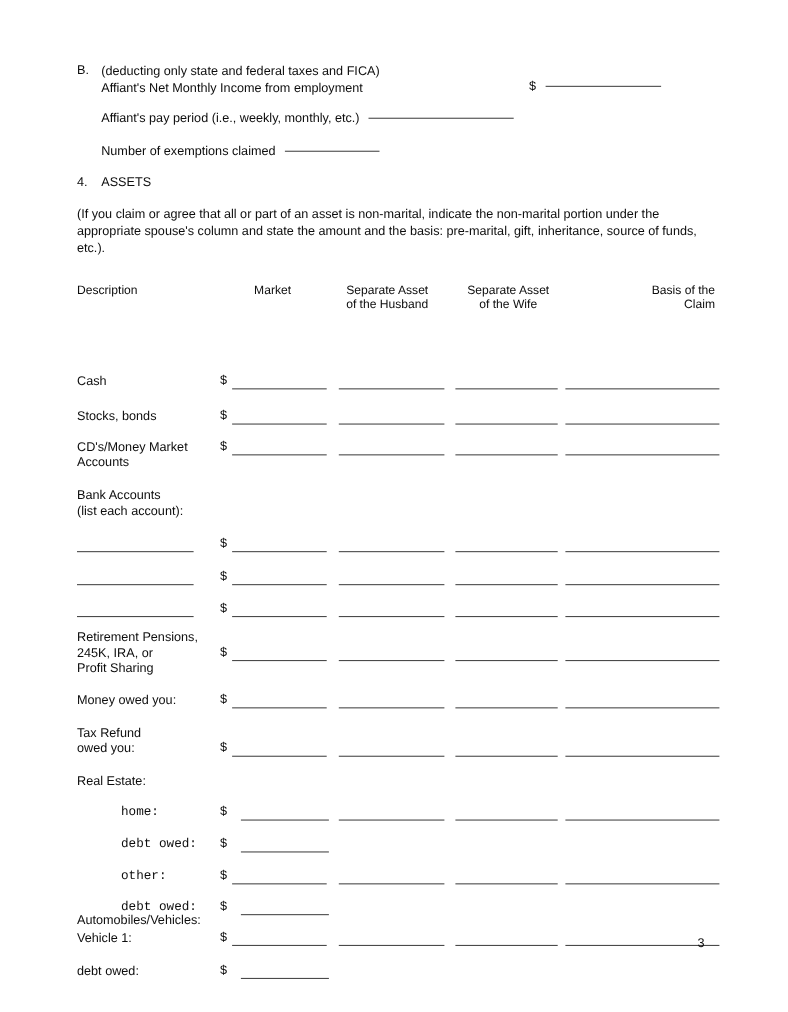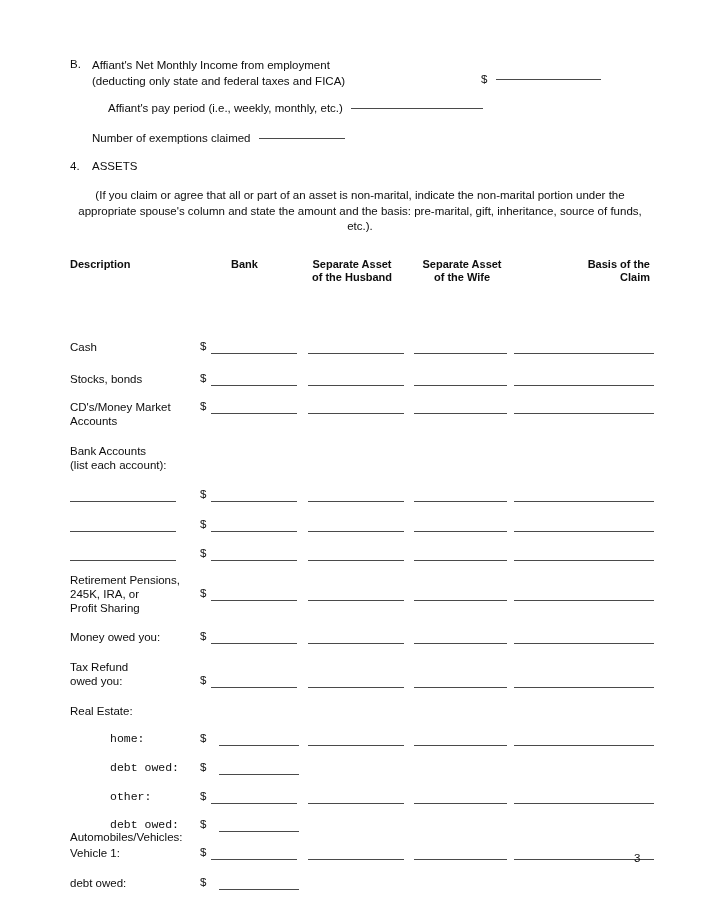--- a/index.html
+++ b/index.html
@@ -56,21 +56,20 @@
   }
   .secB-amount .dollar { margin-right: 9px; }
   .secB-amount .rule { width: 105px; position: relative; top: -3px; }
 
   .payperiod {
     position: absolute;
     left: 92px;
     top: 102px;
     display: flex;
     align-items: baseline;
-    margin-left: 16px;
   }
   .payperiod .rule { width: 132px; margin-left: 8px; position: relative; top: -3px; }
 
   .exemptions {
     position: absolute;
     left: 92px;
     top: 132px;
     display: flex;
     align-items: baseline;
   }
@@ -84,34 +83,33 @@
     display: flex;
   }
   .sec4-num { width: 22px; flex: 0 0 22px; }
 
   .intro {
     position: absolute;
     left: 70px;
     top: 188px;
     width: 580px;
     line-height: 15.5px;
-    text-align: center;
   }
 
   
   .tbl {
     position: absolute;
     left: 70px;
     top: 258px;
     width: 580px;
   }
   .thead {
     position: relative;
     height: 34px;
-    font-weight: bold;
+    font-weight: normal;
     font-size: 11px;
   }
   .th {
     position: absolute;
     top: 0;
     line-height: 12.5px;
   }
   .th-desc   { left: 0px; }
   .th-value  { left: 161px; }
   .th-husb   { left: 233px; text-align: center; width: 98px; }
@@ -174,22 +172,22 @@
 </style>
 </head>
 <body>
 
 <div class="page">
 
   <div class="secB">
     <div class="secB-row">
       <div class="secB-letter">B.</div>
       <div class="secB-text">
+        <div>(deducting only state and federal taxes and FICA)</div>
         <div>Affiant's Net Monthly Income from employment</div>
-        <div>(deducting only state and federal taxes and FICA)</div>
       </div>
     </div>
     <div class="secB-amount">
       <span class="dollar">$</span>
       <span class="rule"></span>
     </div>
   </div>
 
   <div class="payperiod">
     <span>Affiant's pay period (i.e., weekly, monthly, etc.)</span>
@@ -204,21 +202,21 @@
   <div class="sec4">
     <div class="sec4-num">4.</div>
     <div>ASSETS</div>
   </div>
 
   <div class="intro">(If you claim or agree that all or part of an asset is non-marital, indicate the non-marital portion under the appropriate spouse's column and state the amount and the basis:  pre-marital, gift, inheritance, source of funds, etc.).</div>
 
   <div class="tbl">
     <div class="thead">
       <div class="th th-desc">Description</div>
-      <div class="th th-value">Bank</div>
+      <div class="th th-value">Market</div>
       <div class="th th-husb">
         <div>Separate Asset</div>
         <div>of the Husband</div>
       </div>
       <div class="th th-wife">
         <div>Separate Asset</div>
         <div>of the Wife</div>
       </div>
       <div class="th th-basis">
         <div>Basis of the</div>

